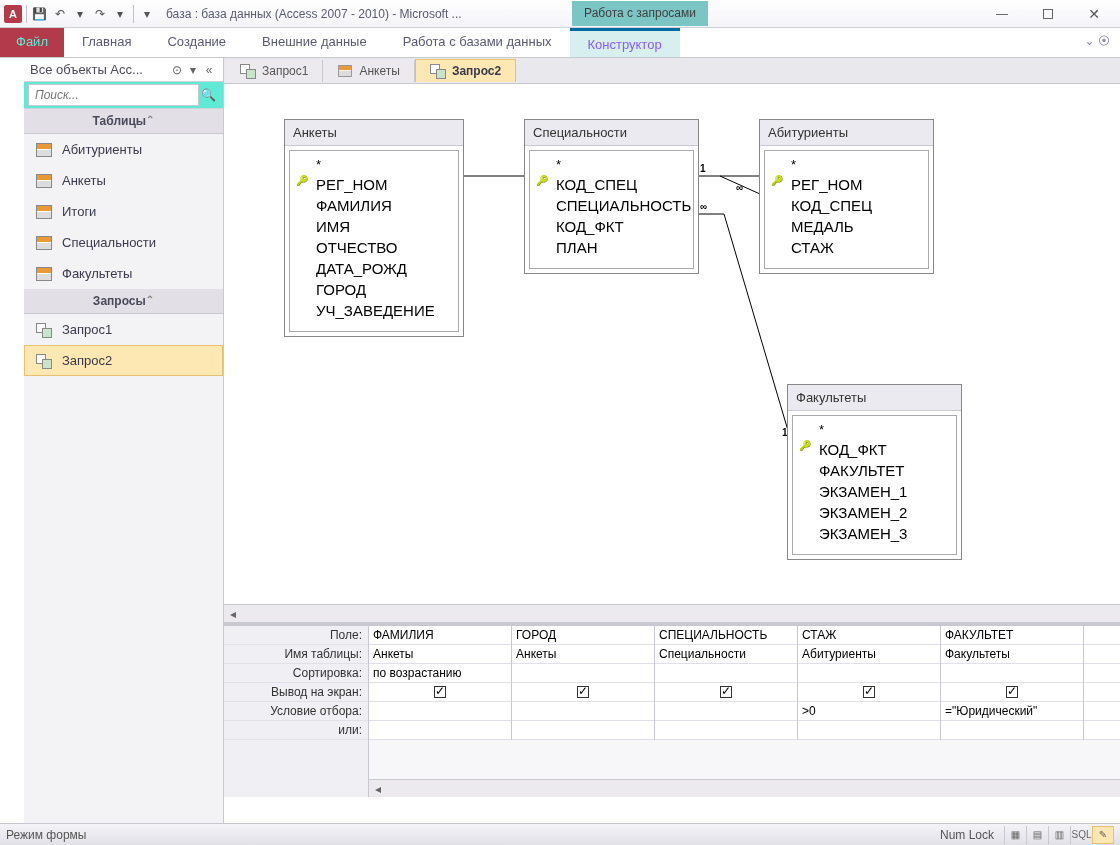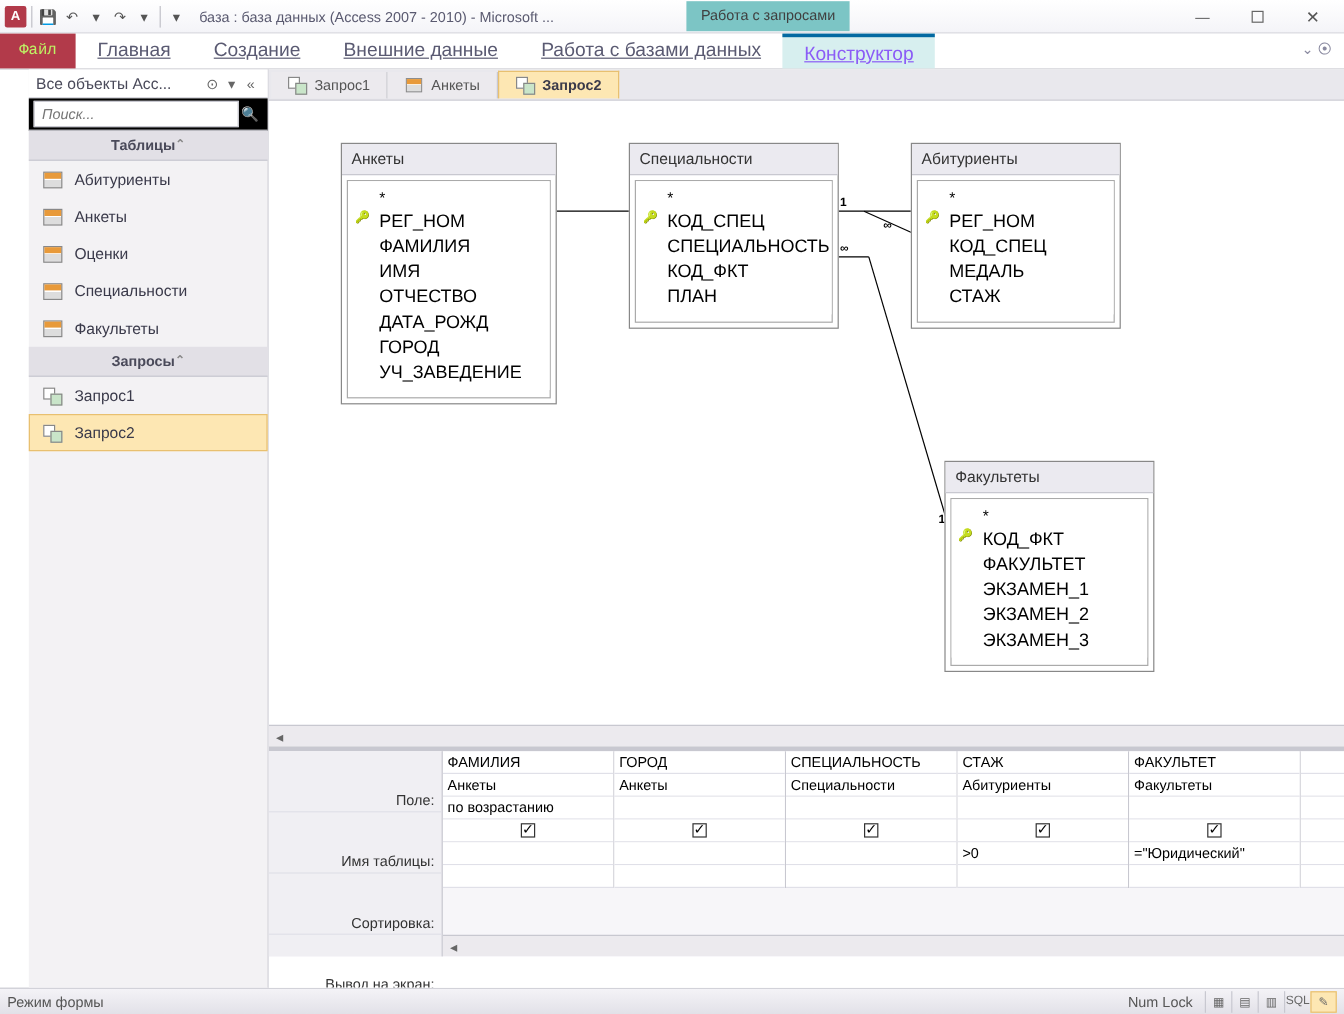--- a/index.html
+++ b/index.html
@@ -52,30 +52,28 @@
     
     .ribbon {
       height: 30px;
       display: flex;
       align-items: stretch;
       background: #fff;
       border-bottom: 1px solid #c8c8d0;
     }
     .ribbon .file-tab {
       background: #b23a4a;
-      color: #bef264;
+      color: #5eead4;
       padding: 6px 16px;
       font-size: 13px;
-      font-family: Liberation Mono, monospace;
     }
     .ribbon .tab {
       padding: 6px 18px;
       color: #5a5a72;
-      font-size: 16px;
-      text-decoration: underline;
+      font-size: 13px;
     }
     .ribbon .tab.context {
       color: #8b5cf6;
       background: #d7efef;
       border-top: 3px solid #0369a1;
     }
     .ribbon .help { margin-left: auto; padding: 6px 10px; color:#8a8aa0; }
 
     
     .body { display: flex; height: calc(845px - 28px - 30px - 22px); padding-left: 24px; }
@@ -90,21 +88,21 @@
     .nav-header {
       display: flex; align-items: center;
       padding: 4px 6px;
       background: #fff;
       border-bottom: 1px solid #d0d0d8;
     }
     .nav-header .title { flex: 1; font-size: 13px; color: #4a4a5a; }
     .nav-header .chev, .nav-header .collapse { width: 16px; color: #666; text-align:center; }
     .nav-search {
       display: flex; align-items: center;
-      padding: 2px 4px; background: #000000;
+      padding: 2px 4px; background: #5eead4;
       border-bottom: 1px solid #d0d0d8;
     }
     .nav-search input {
       flex: 1; border: 1px solid #c8c8d0; padding: 3px 6px;
       font-size: 12px; font-style: italic; color: #888;
       background: #fff;
     }
     .nav-search .mag { width: 20px; text-align:center; color:#666; }
     .nav-group-header {
       background: #e2e0e6;
@@ -217,21 +215,21 @@
       height: 175px;
       background: #f7f6f9;
     }
     .grid-labels {
       width: 145px;
       border-right: 1px solid #c8c8d0;
       background: #f0eff3;
     }
     .grid-labels div {
       height: 19px; padding: 2px 6px; text-align: right;
-      font-size: 12px; color:#333; border-bottom: 1px solid #e0e0e8; margin-top: 32px;
+      font-size: 12px; color:#333; border-bottom: 1px solid #e0e0e8;
     }
     .grid-cols { flex:1; overflow:hidden; position:relative; }
     .grid-table { display:flex; }
     .grid-col {
       width: 143px; border-right: 1px solid #c8c8d0;
     }
     .grid-col .cell {
       height: 19px; padding: 2px 4px; font-size: 12px;
       border-bottom: 1px solid #e0e0e8; background:#fff;
       display:flex; align-items:center;
@@ -310,21 +308,21 @@
     <div class="nav-item">
         <span class="tbl-icon orange"></span>
         <span>Абитуриенты</span>
       </div>
     <div class="nav-item">
         <span class="tbl-icon orange"></span>
         <span>Анкеты</span>
       </div>
     <div class="nav-item">
         <span class="tbl-icon orange"></span>
-        <span>Оценки</span>
+        <span>Итоги</span>
       </div>
     <div class="nav-item">
         <span class="tbl-icon orange"></span>
         <span>Специальности</span>
       </div>
     <div class="nav-item">
         <span class="tbl-icon orange"></span>
         <span>Факультеты</span>
       </div>
     <div class="nav-group-header">

